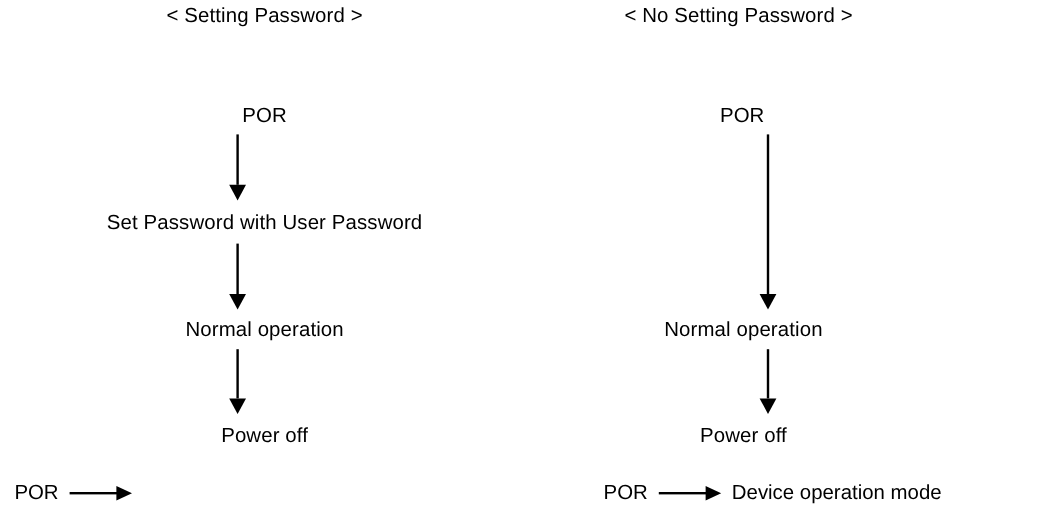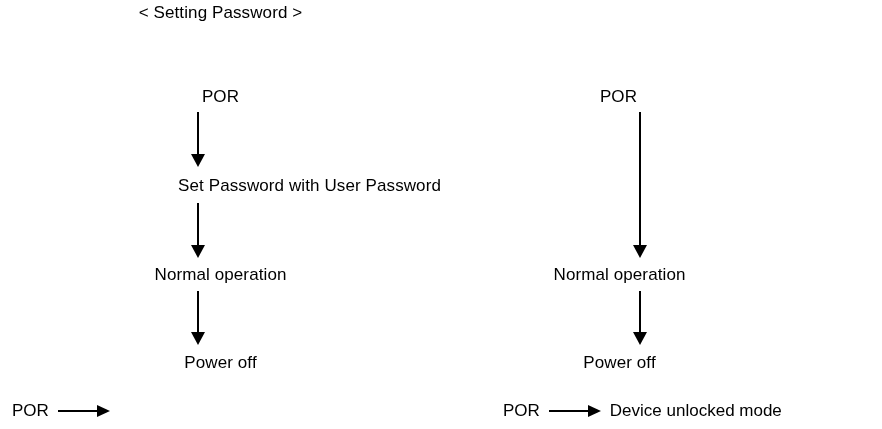--- a/index.html
+++ b/index.html
@@ -118,21 +118,21 @@
 
     <div class="label centered title">&lt; Setting Password &gt;</div>
 
     <div class="label centered" style="top:87px;">POR</div>
 
     <div class="varrow" style="left:191px; top:112px; height:55px;">
       <div class="shaft" style="height:42px;"></div>
       <div class="head"></div>
     </div>
 
-    <div class="label centered" style="top:176px;text-align:right;">Set Password with User Password</div>
+    <div class="label centered" style="top:176px;">Set Password with User Password</div>
 
     <div class="varrow" style="left:191px; top:203px; height:55px;">
       <div class="shaft" style="height:42px;"></div>
       <div class="head"></div>
     </div>
 
     <div class="label centered" style="top:265px;">Normal operation</div>
 
     <div class="varrow" style="left:191px; top:291px; height:54px;">
       <div class="shaft" style="height:41px;"></div>
@@ -146,20 +146,21 @@
       <span class="harrow" style="width:52px;">
         <span class="shaft" style="width:42px;"></span>
         <span class="head"></span>
       </span>
     </div>
 
   </div>
 
   <div class="col col-right">
 
+    <div class="label centered title" style="left:-46px; width:441px;">&lt; No Setting Password &gt;</div>
 
     <div class="label centered" style="top:87px; left:-43px; width:441px;">POR</div>
 
     <div class="varrow" style="left:192px; top:112px; height:146px;">
       <div class="shaft" style="height:133px;"></div>
       <div class="head"></div>
     </div>
 
     <div class="label centered" style="top:265px; left:-42px; width:441px;">Normal operation</div>
 
@@ -169,18 +170,18 @@
     </div>
 
     <div class="label centered" style="top:353px; left:-42px; width:441px;">Power off</div>
 
     <div class="bottomrow" style="left:62px; top:401px;">
       <span class="txt">POR</span>
       <span class="harrow" style="width:52px;">
         <span class="shaft" style="width:42px;"></span>
         <span class="head"></span>
       </span>
-      <span class="txt">Device unlocked mode</span>
+      <span class="txt">Device operation mode</span>
     </div>
 
   </div>
 
 </div>
 
 </body></html>

